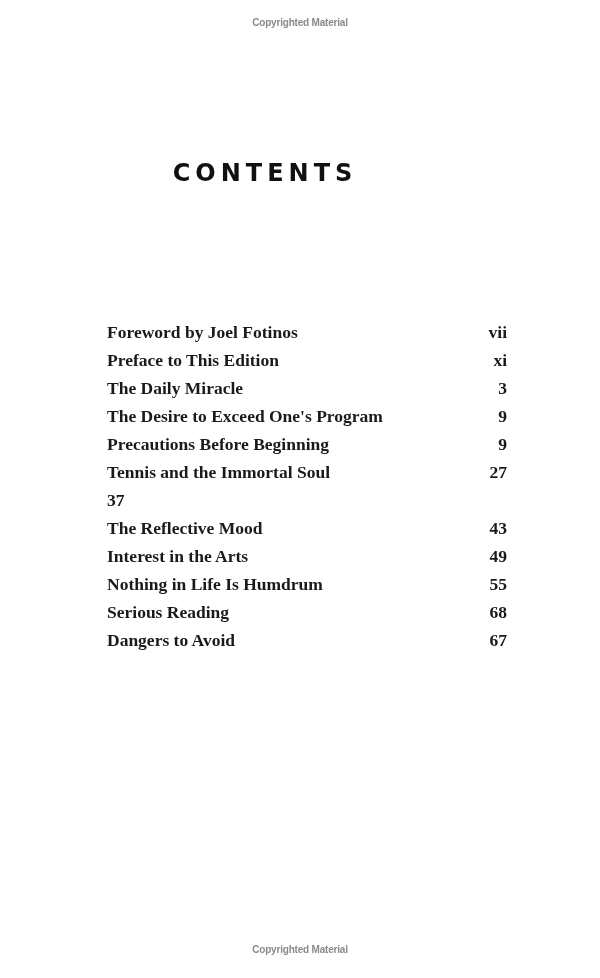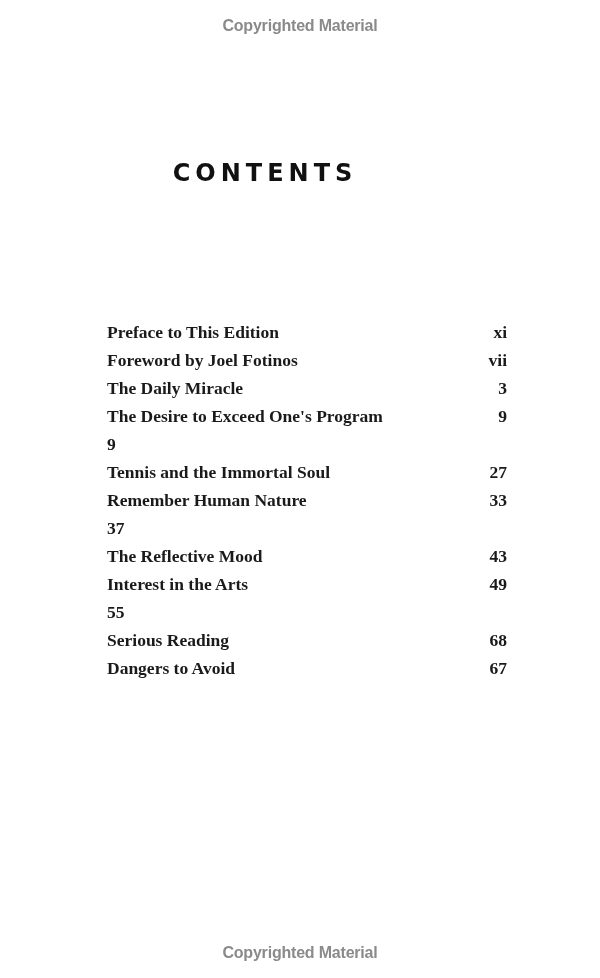--- a/index.html
+++ b/index.html
@@ -13,21 +13,21 @@
       position: relative;
       overflow: hidden;
     }
     .watermark {
       position: absolute;
       left: 0;
       width: 600px;
       text-align: center;
       font-family: "Liberation Sans", sans-serif;
       font-weight: bold;
-      font-size: 16px;
+      font-size: 10px;
       color: #8a8a8a;
       letter-spacing: -0.2px;
     }
     .watermark.top { top: 17px; }
     .watermark.bottom { top: 944px; }
     .title {
       position: absolute;
       top: 143px;
       left: 0;
       width: 504px;
@@ -66,58 +66,56 @@
   </style>
 </head>
 <body>
 
 <div class="watermark top">Copyrighted Material</div>
 
 <h1 class="title">CONTENTS</h1>
 
 <ul class="toc">
   <li class="toc-row">
+    <span>Foreword by Joel Fotinos</span>
+    <span class="toc-page">vii</span>
+  </li>
+  <li class="toc-row">
     <span>Preface to This Edition</span>
     <span class="toc-page">xi</span>
-  </li>
-  <li class="toc-row">
-    <span>Foreword by Joel Fotinos</span>
-    <span class="toc-page">vii</span>
   </li>
   <li class="toc-row">
     <span>The Daily Miracle</span>
     <span class="toc-page">3</span>
   </li>
   <li class="toc-row">
     <span>The Desire to Exceed One's Program</span>
     <span class="toc-page">9</span>
   </li>
   <li class="toc-row">
+    <span>Precautions Before Beginning</span>
     <span class="toc-page">9</span>
   </li>
   <li class="toc-row">
     <span>Tennis and the Immortal Soul</span>
     <span class="toc-page">27</span>
-  </li>
-  <li class="toc-row">
-    <span>Remember Human Nature</span>
-    <span class="toc-page">33</span>
   </li>
   <li class="toc-row">
     <span class="toc-page">37</span>
   </li>
   <li class="toc-row">
     <span>The Reflective Mood</span>
     <span class="toc-page">43</span>
   </li>
   <li class="toc-row">
     <span>Interest in the Arts</span>
     <span class="toc-page">49</span>
   </li>
   <li class="toc-row">
+    <span>Nothing in Life Is Humdrum</span>
     <span class="toc-page">55</span>
   </li>
   <li class="toc-row">
     <span>Serious Reading</span>
     <span class="toc-page">68</span>
   </li>
   <li class="toc-row">
     <span>Dangers to Avoid</span>
     <span class="toc-page">67</span>
   </li>

